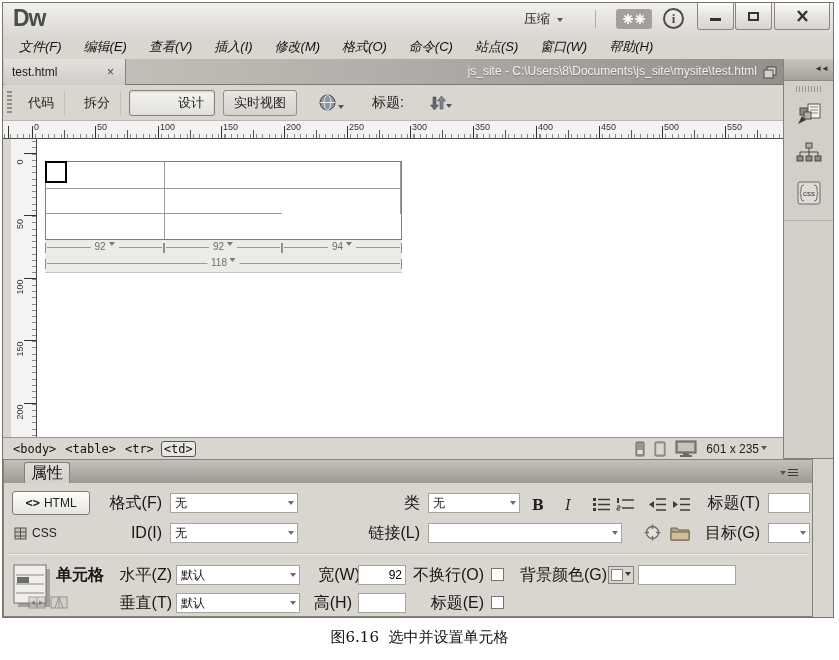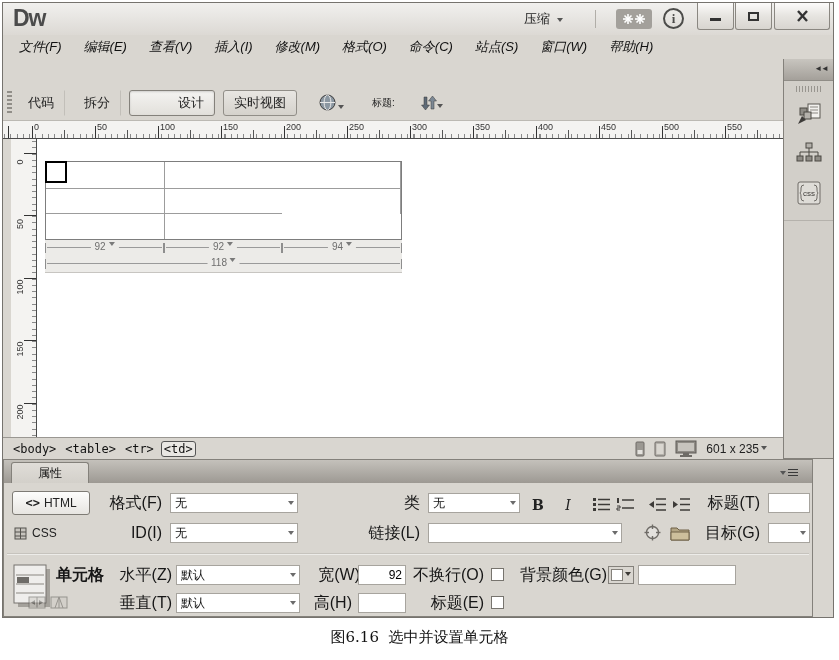--- a/index.html
+++ b/index.html
@@ -33,21 +33,21 @@
   .cascade { position:absolute; right:56px; top:6px; }
 
   
   .toolbar { position:absolute; left:0; top:82px; width:780px; height:36px; border-bottom:1px solid #bcb9b3; display:flex; align-items:center; padding-left:14px; gap:8px; }
   .tgrip { position:absolute; left:4px; top:6px; width:5px; height:24px; background:repeating-linear-gradient(180deg,#918e88 0 2px,transparent 2px 4px); }
   .tb-btn { font-size:13px; color:#222; padding:3px 10px; border:1px solid transparent; border-radius:3px; }
   .tb-btn.flat { border-right:1px solid #c2bfb9; border-radius:0; }
   .tb-btn.active { background:linear-gradient(#f4f3f1,#e2e0db); border:1px solid #84817b; box-shadow:inset 0 1px 2px rgba(0,0,0,.15);padding-left:48px; }
   .tb-btn.raised { background:linear-gradient(#e8e6e2,#d5d2cc); border:1px solid #918e88; }
   .globe { display:flex; align-items:flex-end; margin-left:14px; }
-  .title-label { font-size:10px; color:#222; margin-left:20px; }
+  .title-label { font-size:14px; color:#222; margin-left:20px; }
   .title-input { width:232px; height:20px; border:1px solid #8d8a84; background:#fff; font-size:12px; padding:0 4px; font-family:inherit; }
   .updown { margin-left:18px; display:flex; align-items:flex-end; }
 
   
   .hruler { position:absolute; left:0; top:118px; width:780px; height:18px; background:#f4f3f1; border-bottom:1px solid #4a4a4a;
     background-image:
       repeating-linear-gradient(90deg,#333 0 1px,transparent 1px 63px),
       repeating-linear-gradient(90deg,#555 0 1px,transparent 1px 31.5px),
       repeating-linear-gradient(90deg,#8a8a8a 0 1px,transparent 1px 6.3px);
     background-size:100% 12px,100% 8px,100% 4px;
@@ -89,21 +89,21 @@
   .vpsize { font-size:12px; color:#222; font-family:"Liberation Sans",sans-serif; display:flex; gap:2px; }
 
   
   .dock { position:absolute; left:780px; top:56px; width:50px; height:400px; background:#d2cfc9; border-left:1px solid #84817b; border-bottom:1px solid #84817b; }
   .dock-header { height:22px; background:linear-gradient(#c8c5bf,#a4a09a); border-bottom:1px solid #908d87; text-align:right; padding:5px 5px 0 0; font-size:8px; letter-spacing:-1px; color:#333; }
   .dock-grip { margin:5px auto 2px auto; width:26px; height:6px; background:repeating-linear-gradient(90deg,#98958f 0 1px,transparent 1px 3px); }
   .dock-icons { display:flex; flex-direction:column; align-items:center; gap:15px; padding-top:8px; border-bottom:1px solid #b5b2ac; padding-bottom:14px; }
 
   
   .propstrip { position:absolute; left:0; top:456px; width:810px; height:24px; background:linear-gradient(#c4c1bb,#9d9993); border:1px solid #84817b; border-bottom:none; }
-  .prop-tab { position:absolute; left:7px; bottom:0; height:21px; padding:0 26px; background:linear-gradient(#e0ddd8,#d3d0ca); border:1px solid #84817b; border-bottom:none; border-radius:3px 3px 0 0; font-size:12px; color:#111; line-height:20px; }
+  .prop-tab { position:absolute; left:20px; bottom:0; height:21px; padding:0 6px; background:linear-gradient(#e0ddd8,#d3d0ca); border:1px solid #84817b; border-bottom:none; border-radius:3px 3px 0 0; font-size:16px; color:#111; line-height:20px; }
   .prop-menu { position:absolute; right:14px; top:7px; display:flex; align-items:center; gap:2px; }
   .prop-menu .lines { width:10px; height:8px; background:repeating-linear-gradient(180deg,#3a3a3a 0 1px,transparent 1px 3px); }
   .propbody { position:absolute; left:0; top:480px; width:810px; height:134px; background:#d9d6d0; border:1px solid #84817b; border-top:none; }
   .lbl { position:absolute; height:20px; line-height:20px; font-size:16px; color:#161616; text-align:right; white-space:nowrap; }
   .sel { position:absolute; height:20px; background:#fff; border:1px solid #a7a49e; font-size:12px; line-height:18px; padding:0 14px 0 4px; color:#111; }
   .sel .arr { position:absolute; right:3px; top:7px; border:3px solid transparent; border-top:4px solid #6b6b6b; }
   .inp { position:absolute; height:20px; background:#fff; border:1px solid #a7a49e; font-size:12px; padding:0 3px; font-family:inherit; }
   .chk { position:absolute; width:13px; height:13px; background:#fff; border:1px solid #77746e; }
   .htmlbtn { position:absolute; left:8px; top:8px; width:78px; height:24px; background:linear-gradient(#fdfdfc,#e7e5e1); border:1px solid #7e7b75; border-radius:3px; display:flex; align-items:center; justify-content:center; gap:4px; font-size:12px; color:#222; }
   .htmlbtn b { font-family:"DejaVu Sans Mono",monospace; font-size:12px; }
@@ -164,20 +164,33 @@
     <span class="menu-item">查看(V)</span>
     <span class="menu-item">插入(I)</span>
     <span class="menu-item">修改(M)</span>
     <span class="menu-item">格式(O)</span>
     <span class="menu-item">命令(C)</span>
     <span class="menu-item">站点(S)</span>
     <span class="menu-item">窗口(W)</span>
     <span class="menu-item">帮助(H)</span>
   </div>
 
+  <div class="tabbar">
+    <div class="doc-tab">
+      <span>test.html</span>
+      <span class="close">×</span>
+    </div>
+    <div class="doc-path">js_site - C:\Users\8\Documents\js_site\mysite\test.html</div>
+    <div class="cascade">
+      <svg width="14" height="13" viewBox="0 0 14 13">
+        <rect x="4" y="1" width="9" height="8" fill="#d4d1cb" stroke="#4f4d49"></rect>
+        <rect x="1" y="4" width="9" height="8" fill="#d4d1cb" stroke="#4f4d49"></rect>
+      </svg>
+    </div>
+  </div>
 
   <div class="toolbar">
     <div class="tgrip"></div>
     <span class="tb-btn flat">代码</span>
     <span class="tb-btn flat">拆分</span>
     <span class="tb-btn active">设计</span>
     <span class="tb-btn raised">实时视图</span>
     <span class="globe">
       <svg width="19" height="18" viewBox="0 0 19 18">
         <circle cx="8.5" cy="8.5" r="7.5" fill="#8b97a1" stroke="#3d3d3d"></circle>

